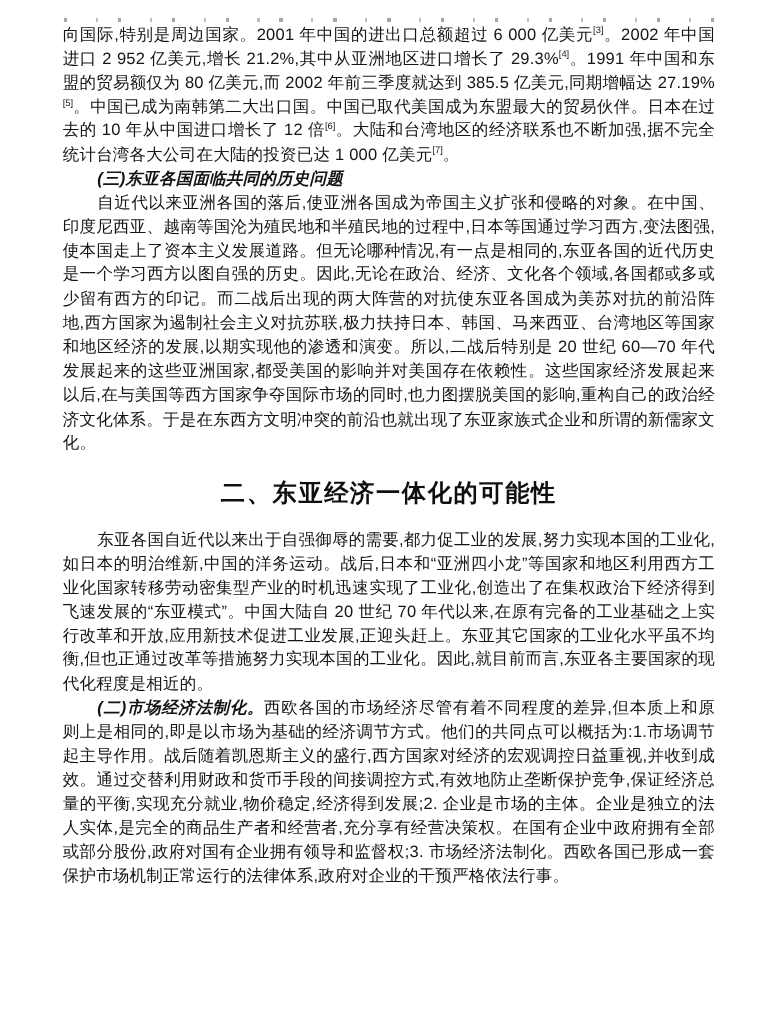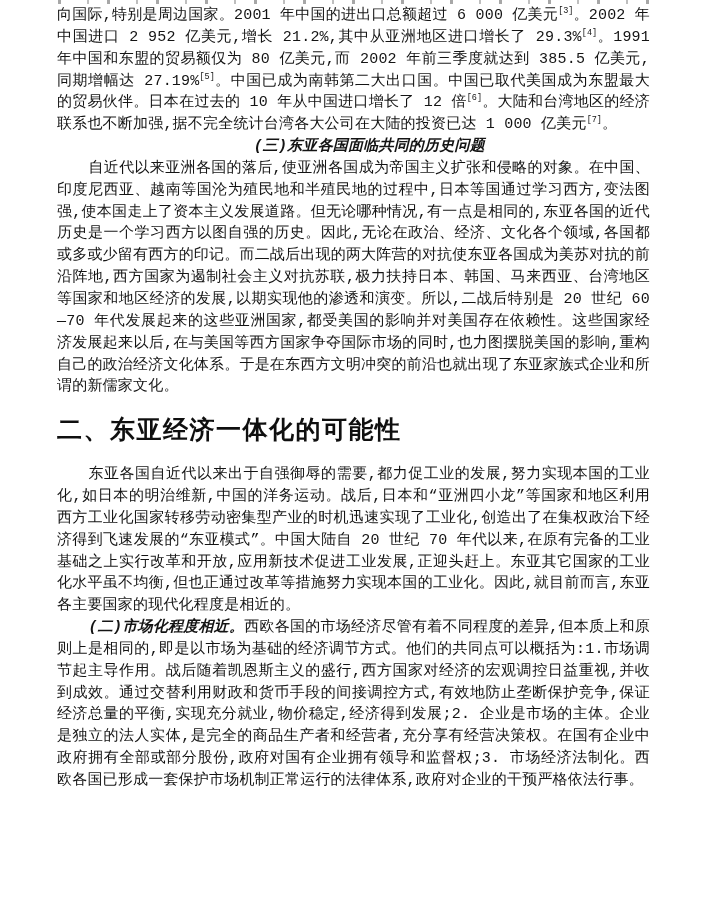--- a/index.html
+++ b/index.html
@@ -4,24 +4,24 @@
 <style>
   html, body {
     margin: 0;
     padding: 0;
     background: #ffffff;
   }
   .page {
     position: relative;
     width: 702px;
     height: 790px;
-    margin: 0 auto;
+    margin: 16px auto;
     background: #ffffff;
     overflow: hidden;
-    font-family: Liberation Mono, monospace;
+    font-family: Liberation Sans, sans-serif;
     color: #141414;
     box-sizing: border-box;
   }
   .scan-strip {
     position: absolute;
     top: 0; left: 40px; right: 30px;
     height: 4px;
     background: repeating-linear-gradient(
       90deg,
       transparent 0px, transparent 18px,
@@ -45,44 +45,44 @@
     letter-spacing: 0.2px;
   }
   p.para.indent { text-indent: 2.1em; }
   p.para .kai {
     font-style: italic;
     font-weight: 600;
   }
   p.para.kai-heading {
     font-style: italic;
     font-weight: 600;
-    text-align: center;
+    text-align: left;
   }
   sup.fn {
     font-size: 8.5px;
     line-height: 0;
     vertical-align: 6px;
     letter-spacing: 0;
   }
   h1.chapter-heading {
     margin: 17px 0 15px 0;
-    font-size: 25px;
+    font-size: 22px;
     font-weight: bold;
-    text-align: left;
+    text-align: center;
     letter-spacing: 1.5px;
     line-height: 34px;
     color: #0f0f0f;
   }
 </style>
 </head>
 <body>
 
 <div class="page">
   <div class="scan-strip"></div>
   <div class="content">
       <p class="para"><span class="song">向国际,特别是周边国家。2001 年中国的进出口总额超过 6 000 亿美元</span><sup class="fn">[3]</sup><span class="song">。2002 年中国进口 2 952 亿美元,增长 21.2%,其中从亚洲地区进口增长了 29.3%</span><sup class="fn">[4]</sup><span class="song">。1991 年中国和东盟的贸易额仅为 80 亿美元,而 2002 年前三季度就达到 385.5 亿美元,同期增幅达 27.19%</span><sup class="fn">[5]</sup><span class="song">。中国已成为南韩第二大出口国。中国已取代美国成为东盟最大的贸易伙伴。日本在过去的 10 年从中国进口增长了 12 倍</span><sup class="fn">[6]</sup><span class="song">。大陆和台湾地区的经济联系也不断加强,据不完全统计台湾各大公司在大陆的投资已达 1 000 亿美元</span><sup class="fn">[7]</sup><span class="song">。</span></p>
       <p class="para indent kai-heading"><span class="kai">(三)东亚各国面临共同的历史问题</span></p>
       <p class="para indent"><span class="song">自近代以来亚洲各国的落后,使亚洲各国成为帝国主义扩张和侵略的对象。在中国、印度尼西亚、越南等国沦为殖民地和半殖民地的过程中,日本等国通过学习西方,变法图强,使本国走上了资本主义发展道路。但无论哪种情况,有一点是相同的,东亚各国的近代历史是一个学习西方以图自强的历史。因此,无论在政治、经济、文化各个领域,各国都或多或少留有西方的印记。而二战后出现的两大阵营的对抗使东亚各国成为美苏对抗的前沿阵地,西方国家为遏制社会主义对抗苏联,极力扶持日本、韩国、马来西亚、台湾地区等国家和地区经济的发展,以期实现他的渗透和演变。所以,二战后特别是 20 世纪 60—70 年代发展起来的这些亚洲国家,都受美国的影响并对美国存在依赖性。这些国家经济发展起来以后,在与美国等西方国家争夺国际市场的同时,也力图摆脱美国的影响,重构自己的政治经济文化体系。于是在东西方文明冲突的前沿也就出现了东亚家族式企业和所谓的新儒家文化。</span></p>
       <h1 class="chapter-heading"><span class="song">二、东亚经济一体化的可能性</span></h1>
       <p class="para indent"><span class="song">东亚各国自近代以来出于自强御辱的需要,都力促工业的发展,努力实现本国的工业化,如日本的明治维新,中国的洋务运动。战后,日本和“亚洲四小龙”等国家和地区利用西方工业化国家转移劳动密集型产业的时机迅速实现了工业化,创造出了在集权政治下经济得到飞速发展的“东亚模式”。中国大陆自 20 世纪 70 年代以来,在原有完备的工业基础之上实行改革和开放,应用新技术促进工业发展,正迎头赶上。东亚其它国家的工业化水平虽不均衡,但也正通过改革等措施努力实现本国的工业化。因此,就目前而言,东亚各主要国家的现代化程度是相近的。</span></p>
-      <p class="para indent"><span class="kai">(二)市场化程度相近。</span><span class="song">西欧各国的市场经济尽管有着不同程度的差异,但本质上和原则上是相同的,即是以市场为基础的经济调节方式。他们的共同点可以概括为:1.市场调节起主导作用。战后随着凯恩斯主义的盛行,西方国家对经济的宏观调控日益重视,并收到成效。通过交替利用财政和货币手段的间接调控方式,有效地防止垄断保护竞争,保证经济总量的平衡,实现充分就业,物价稳定,经济得到发展;2. 企业是市场的主体。企业是独立的法人实体,是完全的商品生产者和经营者,充分享有经营决策权。在国有企业中政府拥有全部或部分股份,政府对国有企业拥有领导和监督权;3. 市场经济法制化。西欧各国已形成一套保护市场机制正常运行的法律体系,政府对企业的干预严格依法行事。</span></p>
+      <p class="para indent"><span class="kai">(二)市场经济法制化。</span><span class="song">西欧各国的市场经济尽管有着不同程度的差异,但本质上和原则上是相同的,即是以市场为基础的经济调节方式。他们的共同点可以概括为:1.市场调节起主导作用。战后随着凯恩斯主义的盛行,西方国家对经济的宏观调控日益重视,并收到成效。通过交替利用财政和货币手段的间接调控方式,有效地防止垄断保护竞争,保证经济总量的平衡,实现充分就业,物价稳定,经济得到发展;2. 企业是市场的主体。企业是独立的法人实体,是完全的商品生产者和经营者,充分享有经营决策权。在国有企业中政府拥有全部或部分股份,政府对国有企业拥有领导和监督权;3. 市场经济法制化。西欧各国已形成一套保护市场机制正常运行的法律体系,政府对企业的干预严格依法行事。</span></p>
     </div>
 </div>
 
 </body></html>

